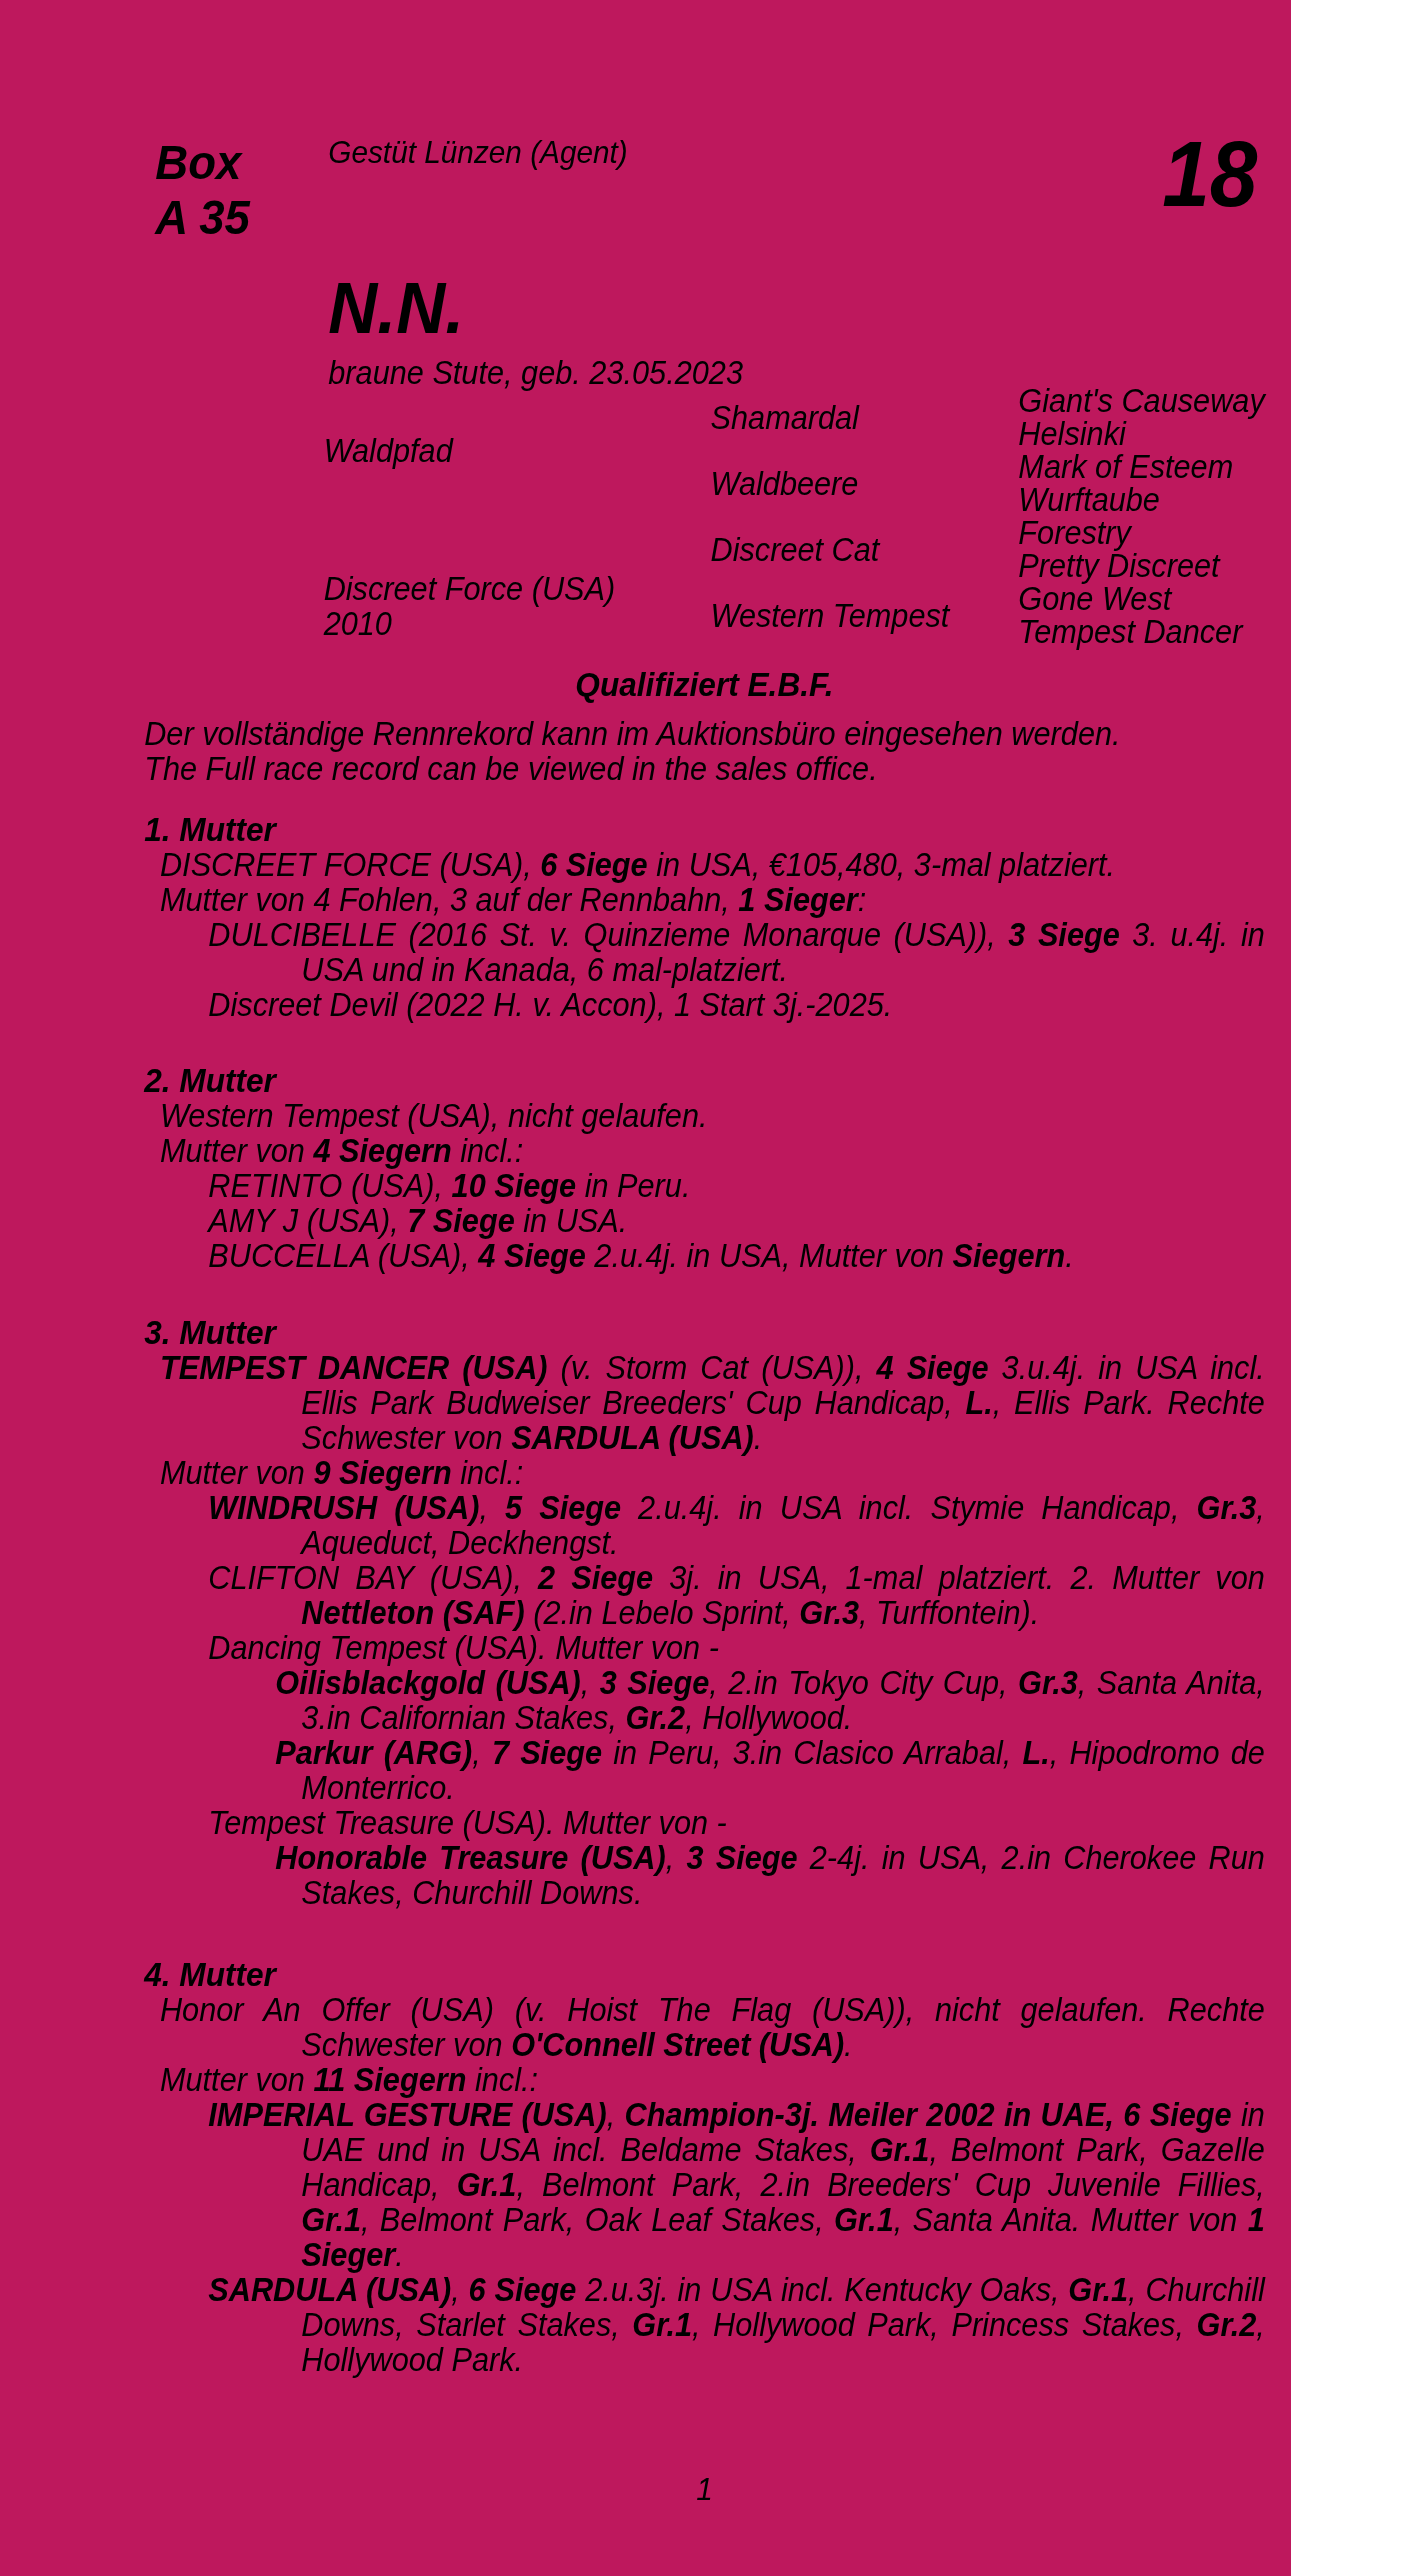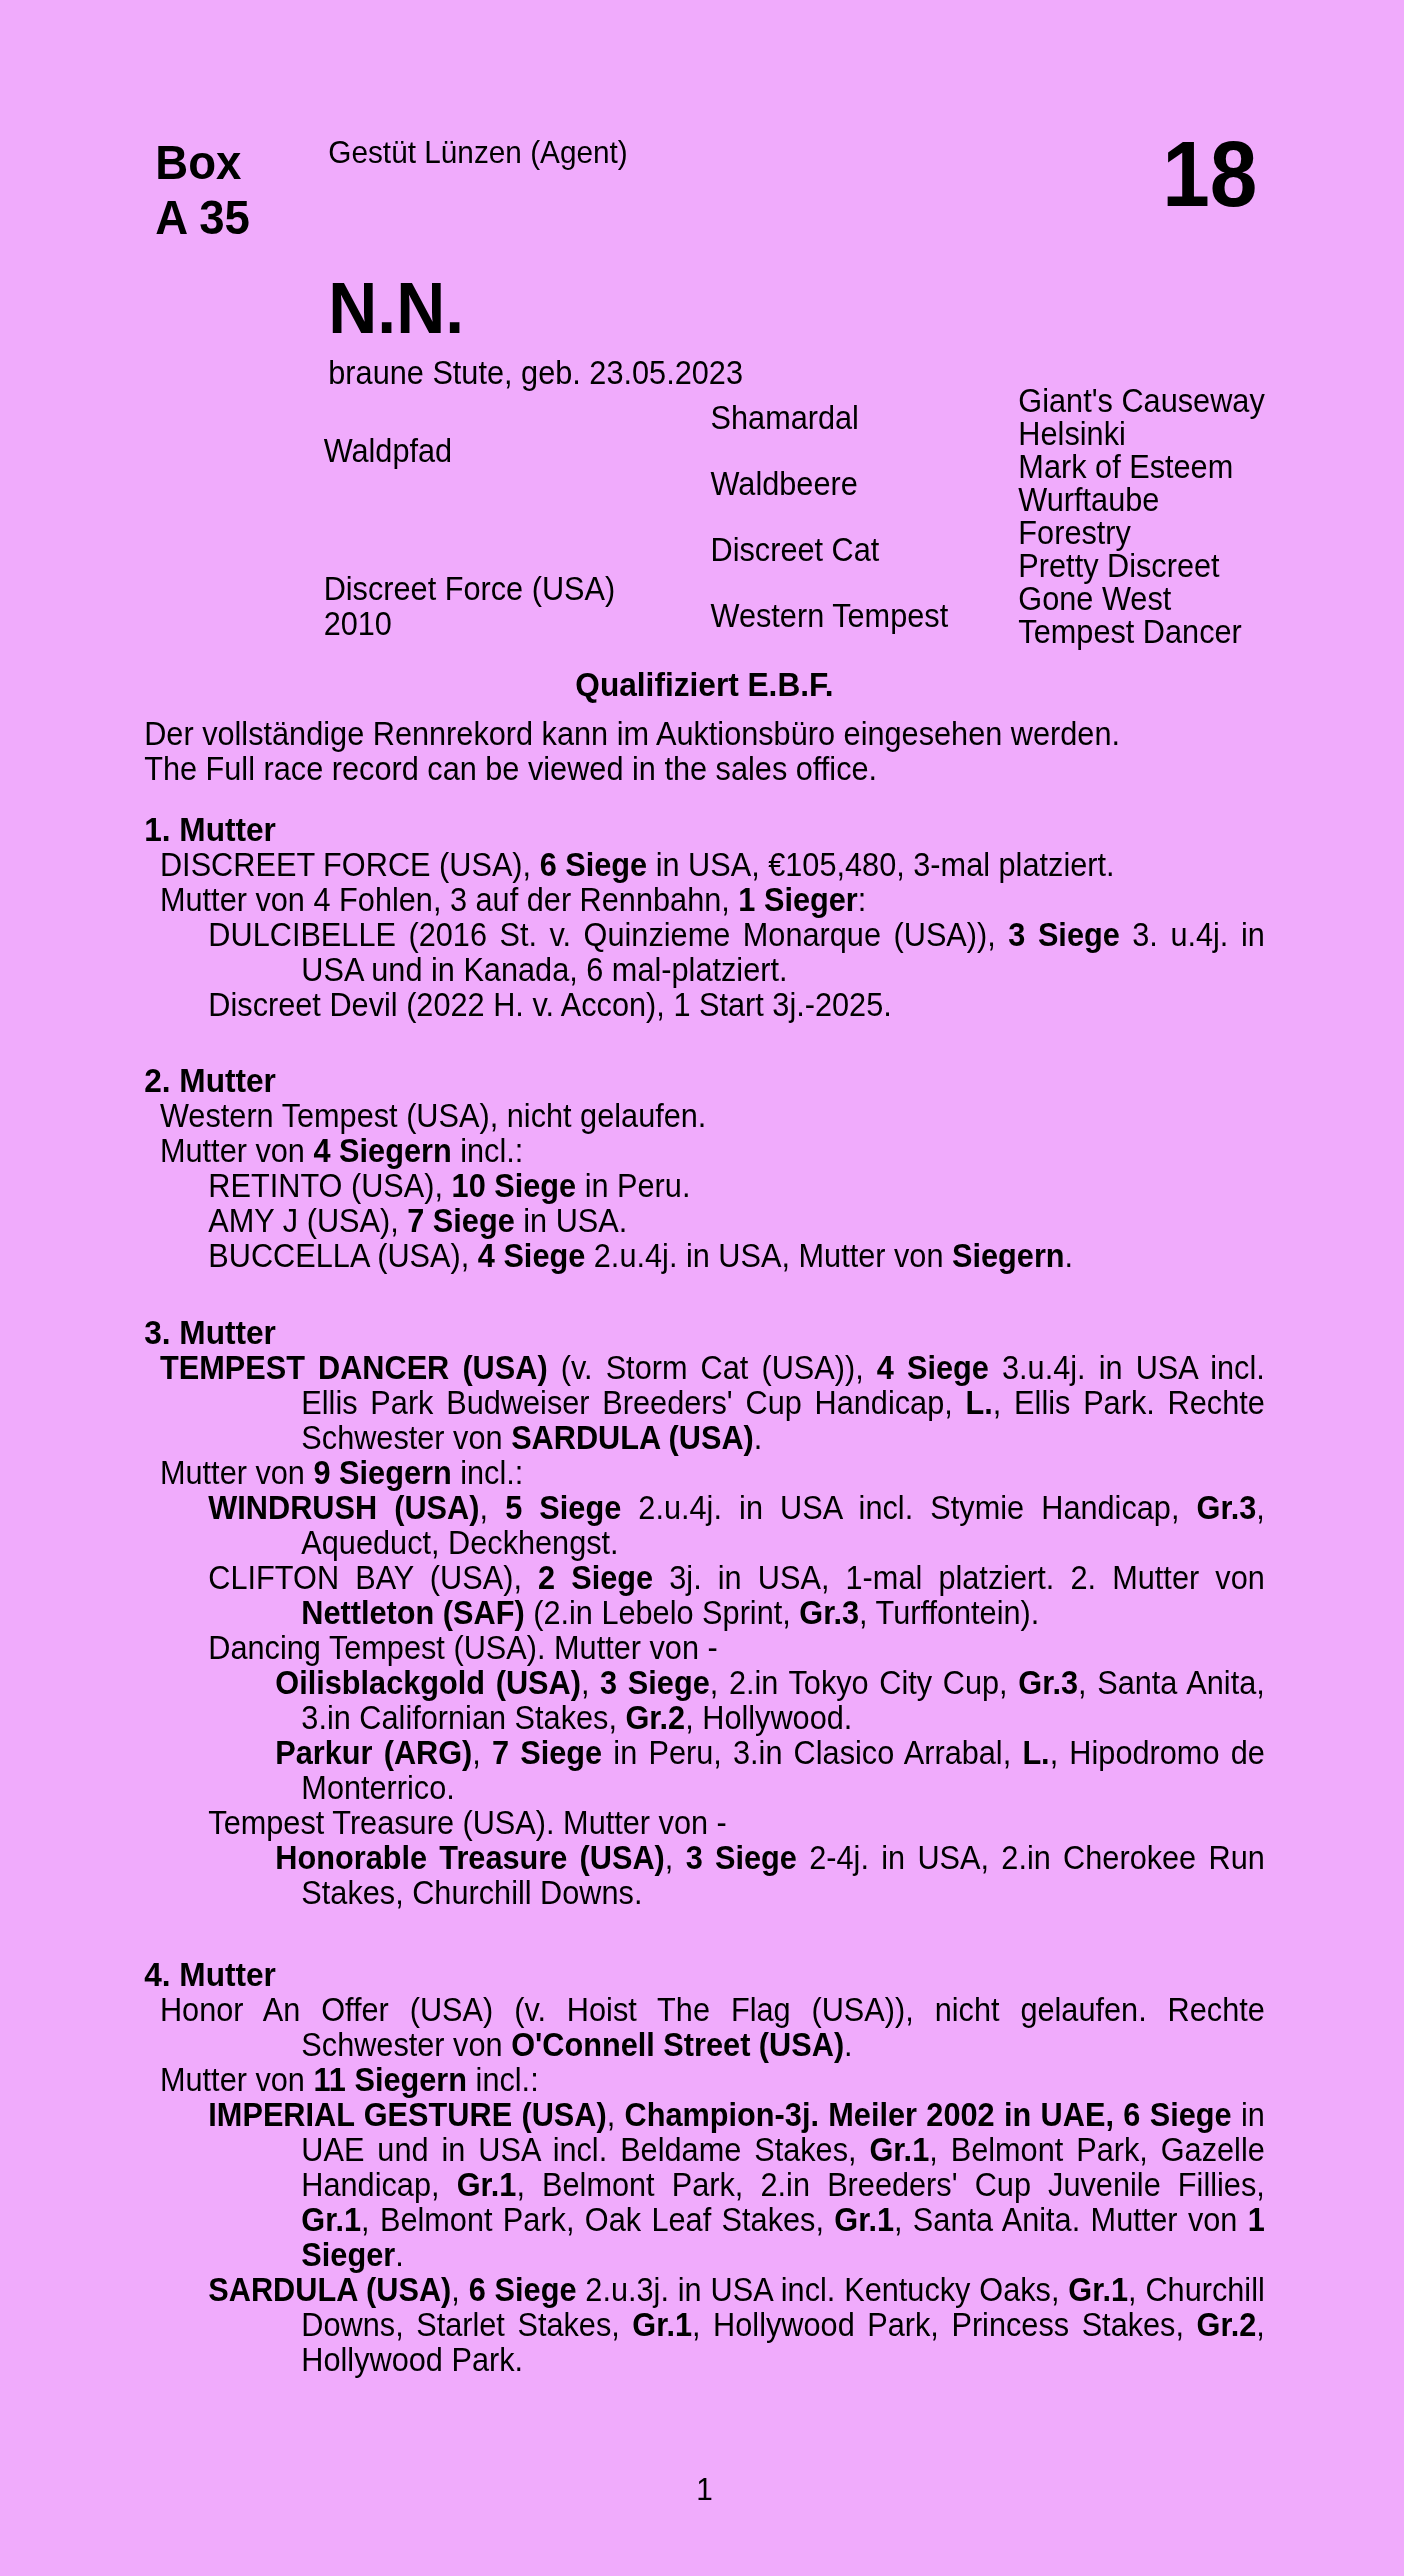--- a/index.html
+++ b/index.html
@@ -1,17 +1,17 @@
 <!DOCTYPE html>
 <html style="font-size:8.2px"><head>
 <meta charset="utf-8">
 <style>
   html,body{margin:0;padding:0;background:#ffffff;}
-  .page{position:relative;width:1404px;height:2576px;background:#f0abfc;overflow:hidden;
-        font-family:"Liberation Sans",sans-serif;color:#000;}
+  .page{position:relative;width:1291px;height:2576px;background:#be185d;overflow:hidden;
+        font-family:"Liberation Sans",sans-serif;color:#000;font-style:italic;}
   .scale{position:absolute;left:0;top:0;width:1510px;height:2576px;
          transform:scaleX(0.93);transform-origin:0 0;}
   .abs{position:absolute;}
   .box-label{left:167px;top:135px;font-size:49px;font-weight:bold;line-height:55px;white-space:nowrap;}
   .consignor{left:353px;top:135px;font-size:32px;line-height:35px;white-space:nowrap;}
   .lot{right:158px;top:128px;font-size:92px;font-weight:bold;line-height:92px;}
   .horse-name{left:353px;top:269px;font-size:73px;font-weight:bold;line-height:77px;}
   .horse-desc{left:353px;top:355px;font-size:33px;line-height:35px;white-space:nowrap;}
   .pedigree{left:348px;top:384px;display:grid;grid-template-columns:416px 331px auto;
             grid-auto-rows:33px;font-size:33px;line-height:33px;}

